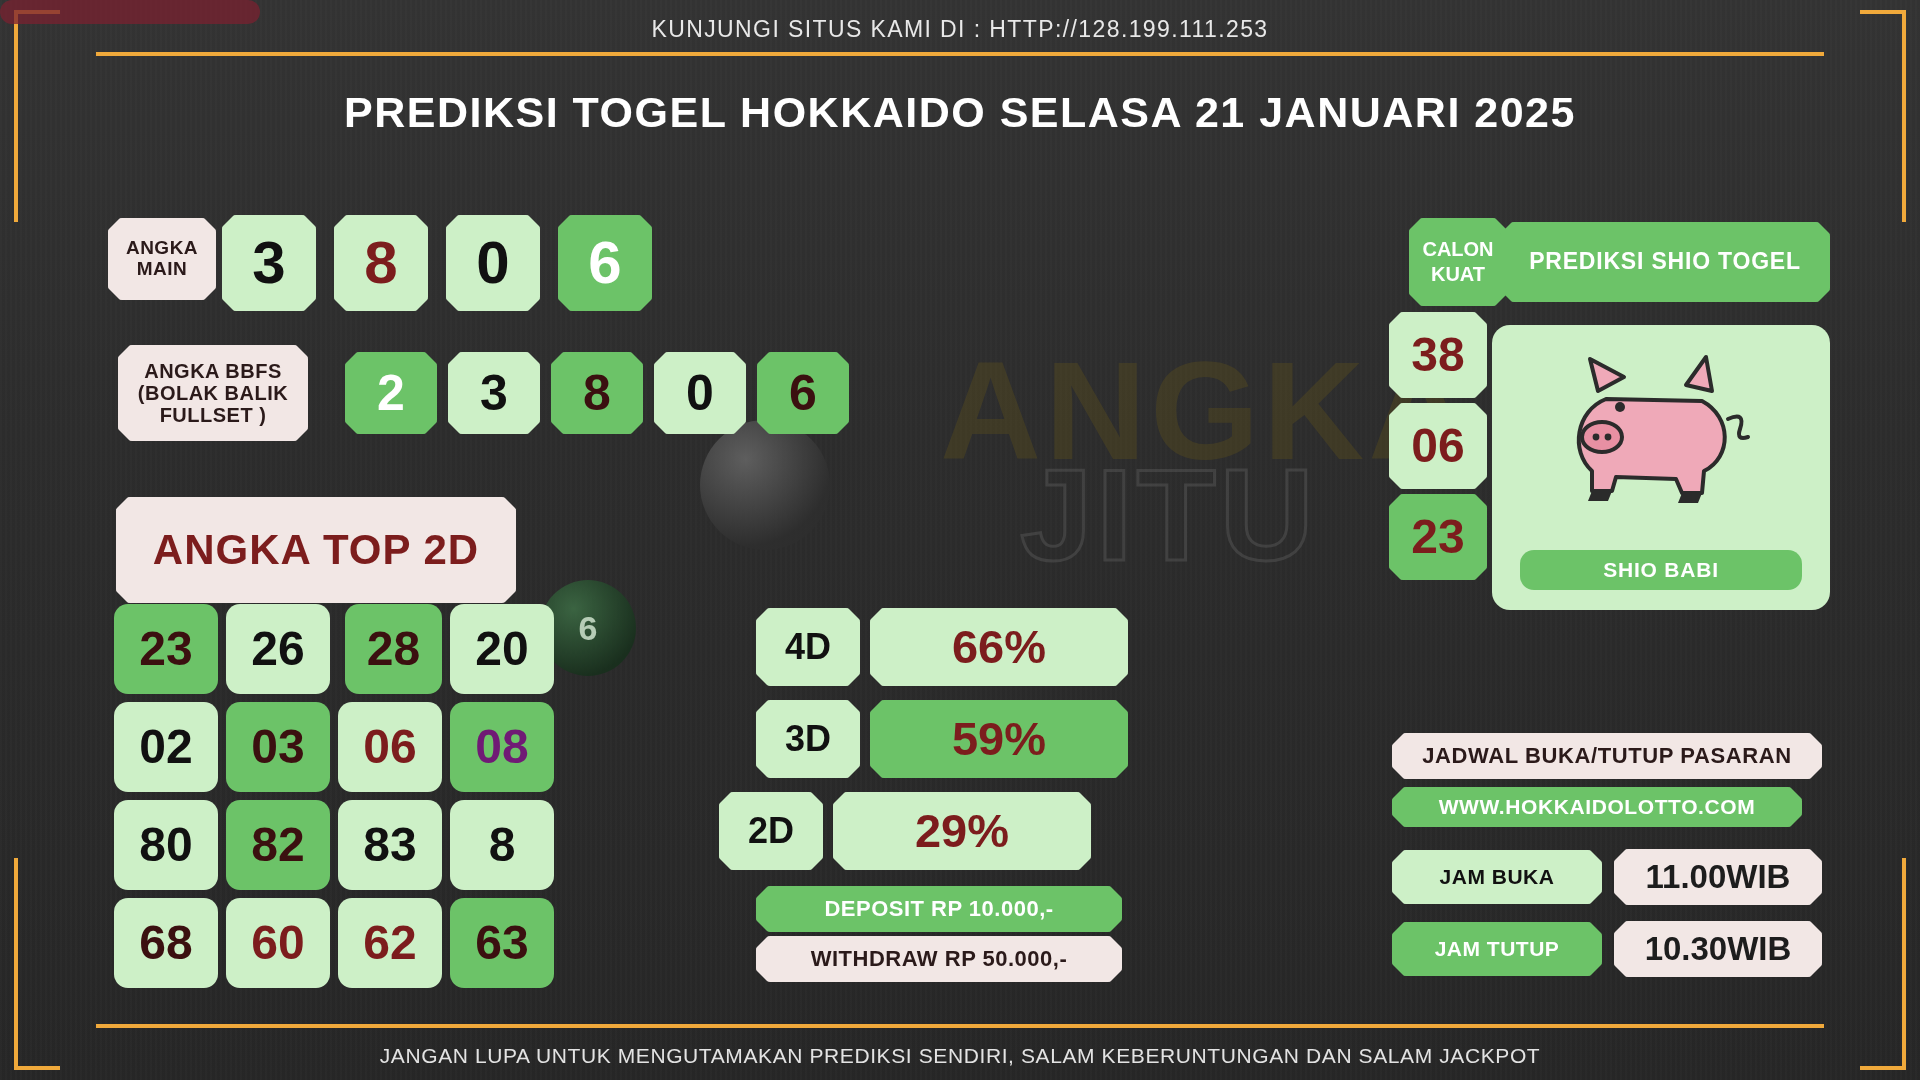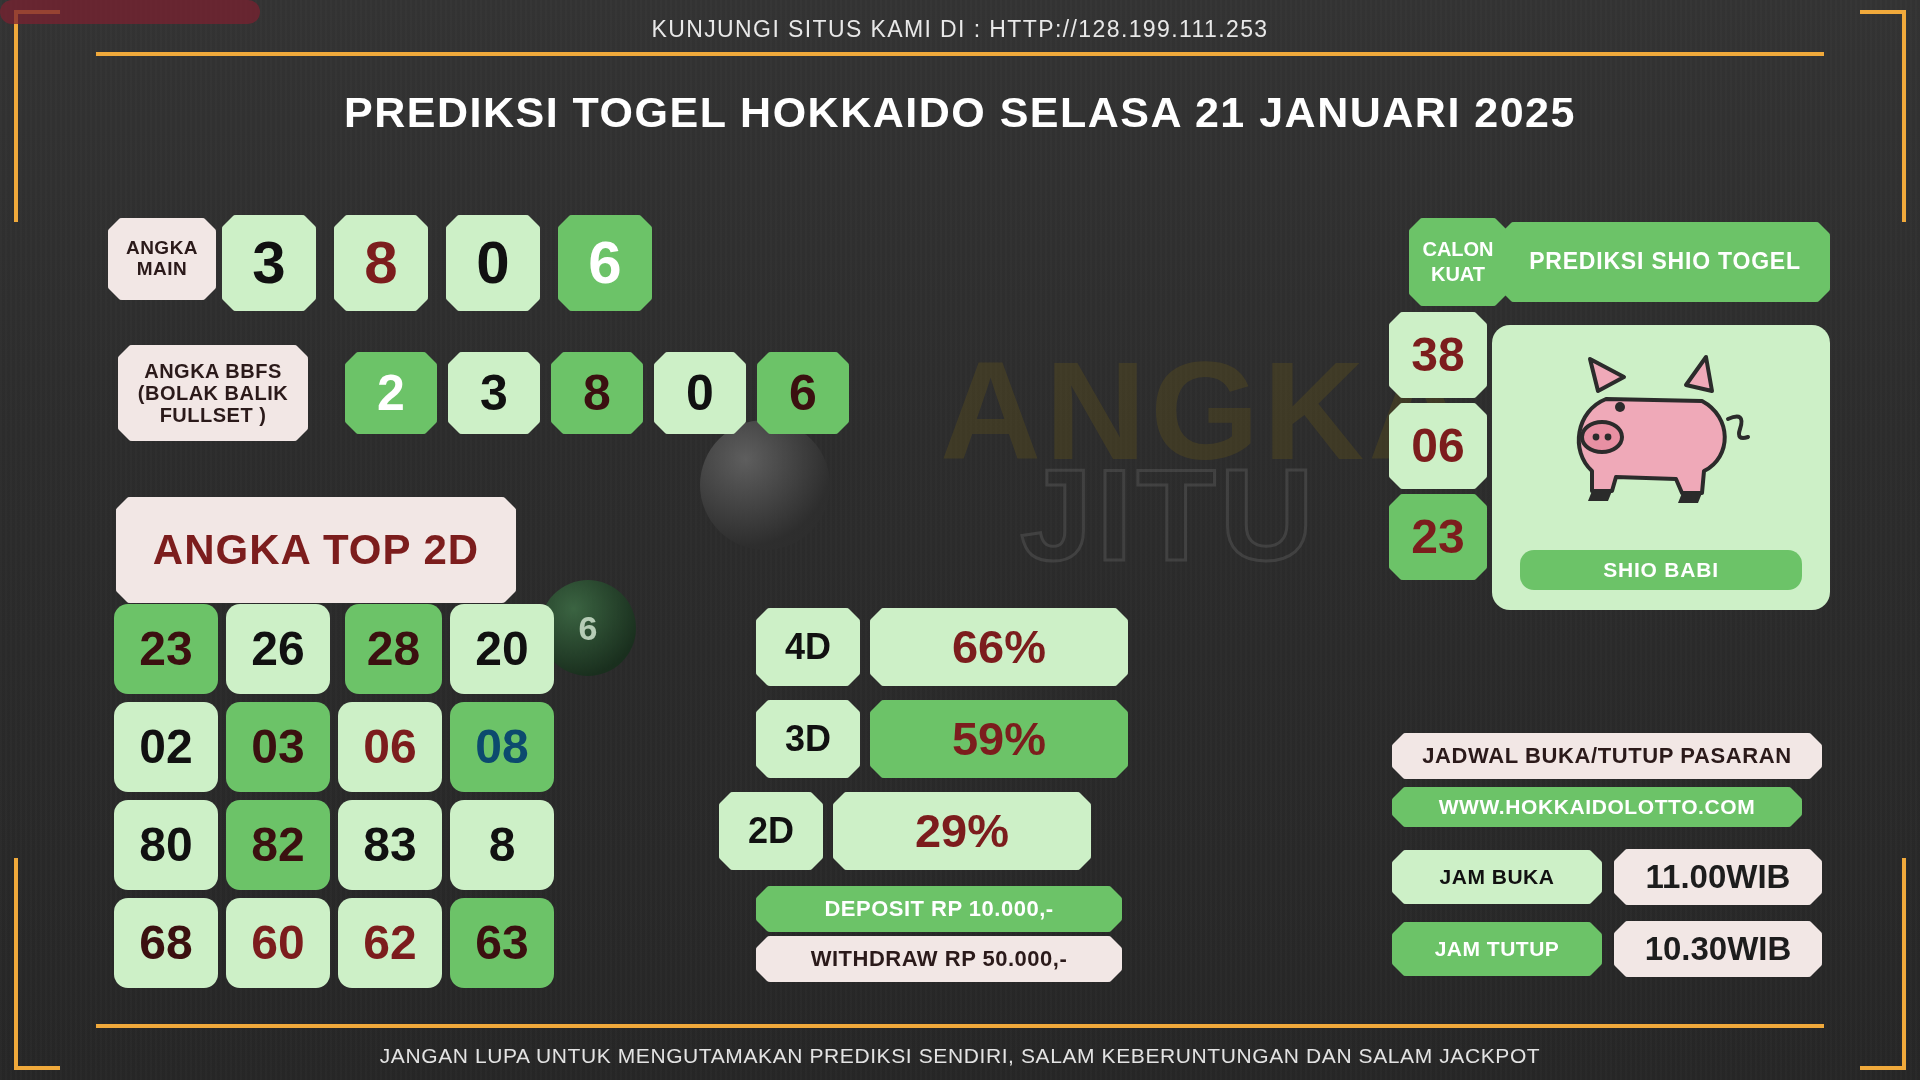--- a/index.html
+++ b/index.html
@@ -240,21 +240,21 @@
   <div class="abs chip chip-light chip-notch top2d-title">ANGKA TOP 2D</div>
   <div class="grid2d">
     <div class="chip chip-green cell" style="color:#3b1010;">23</div>
     <div class="chip chip-pale cell">26</div>
     <div class="chip chip-green cell" style="color:#3b1010;margin-left:7px;">28</div>
     <div class="chip chip-pale cell">20</div>
 
     <div class="chip chip-pale cell">02</div>
     <div class="chip chip-green cell" style="color:#3b1010;">03</div>
     <div class="chip chip-pale cell" style="color:#7c1d1d;">06</div>
-    <div class="chip chip-green cell" style="color:#0c4a6e;">08</div>
+    <div class="chip chip-green cell" style="color:#701a75;">08</div>
 
     <div class="chip chip-pale cell">80</div>
     <div class="chip chip-green cell" style="color:#3b1010;">82</div>
     <div class="chip chip-pale cell">83</div>
     <div class="chip chip-pale cell">8</div>
 
     <div class="chip chip-pale cell" style="color:#3b1010;">68</div>
     <div class="chip chip-pale cell" style="color:#7c1d1d;">60</div>
     <div class="chip chip-pale cell" style="color:#7c1d1d;">62</div>
     <div class="chip chip-green cell" style="color:#3b1010;">63</div>

